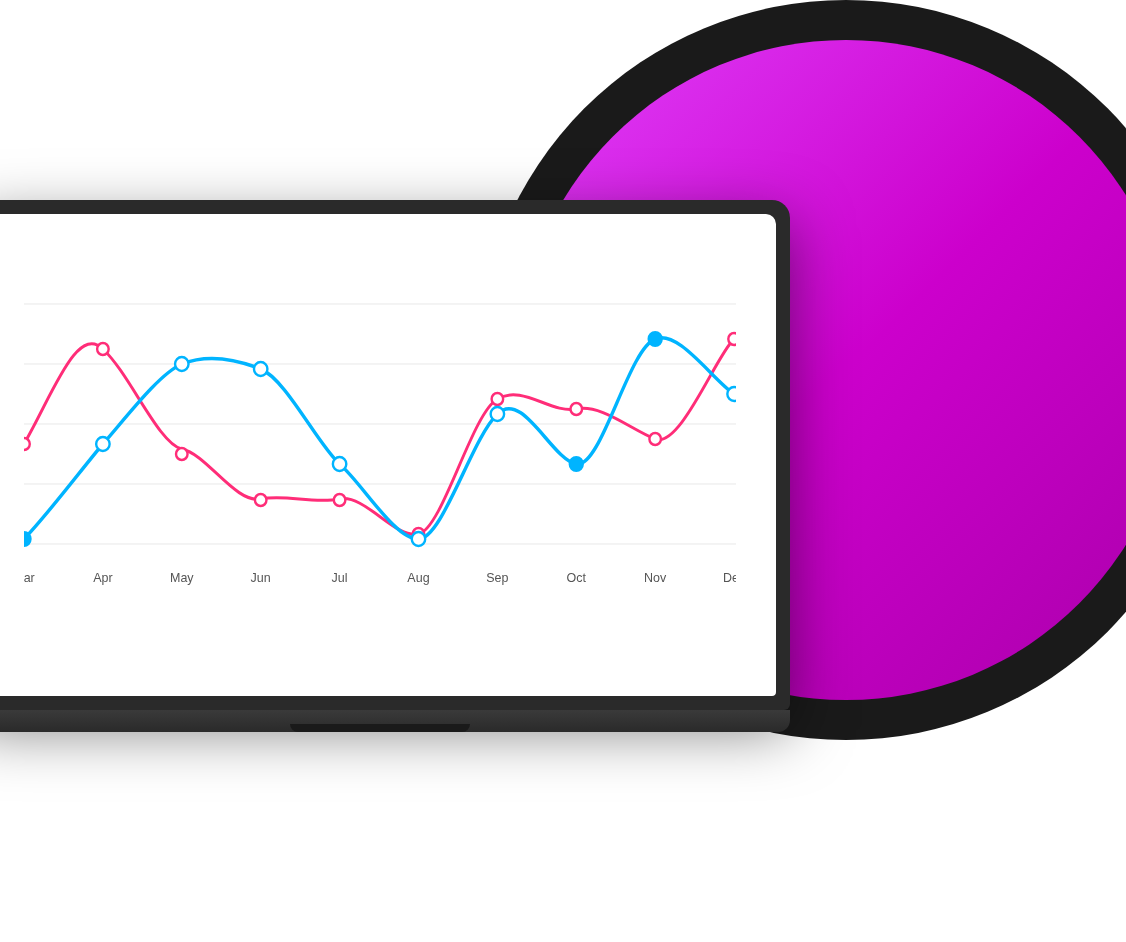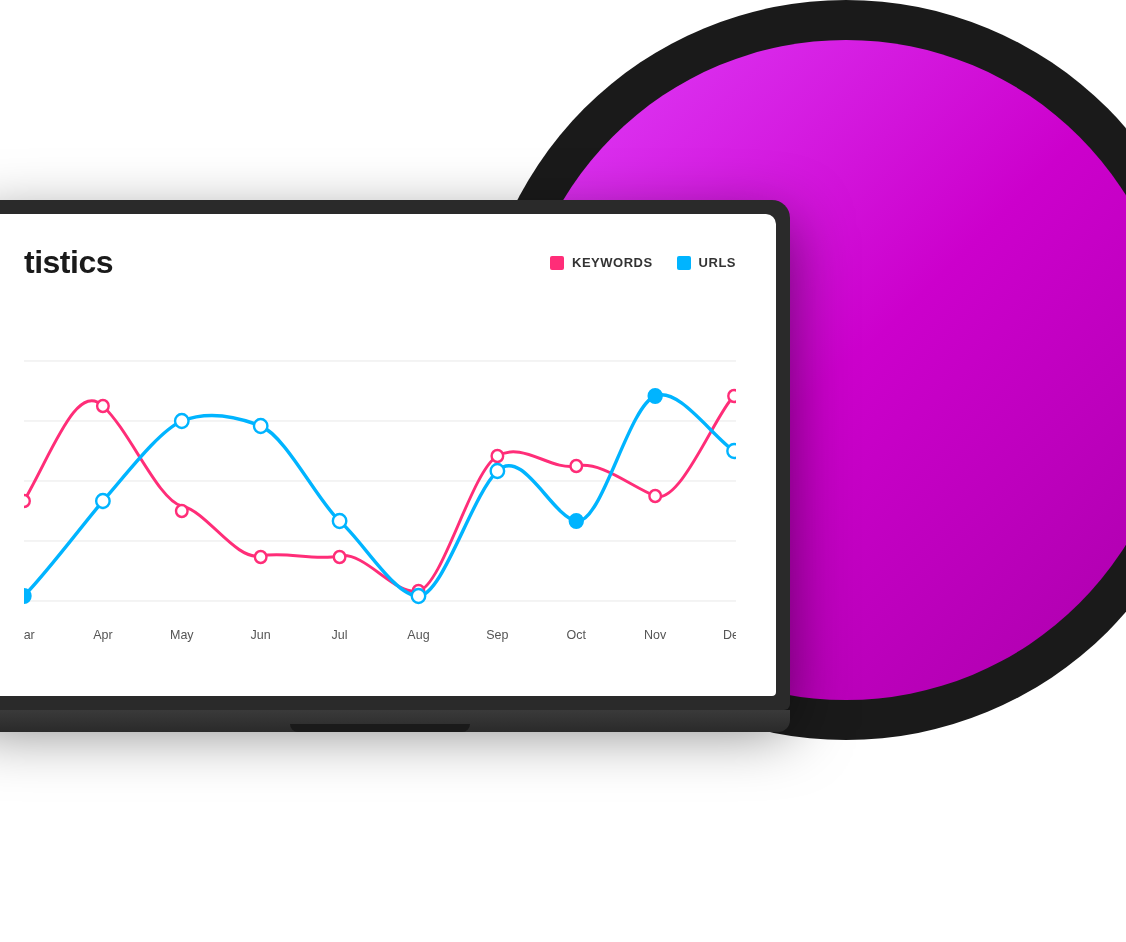--- a/index.html
+++ b/index.html
@@ -165,33 +165,20 @@
 <body>
 
 <div class="bg-circle-outer"></div>
 <div class="bg-circle-inner"></div>
 
 <div class="laptop-wrapper">
   <div class="laptop-body">
     <div class="screen-bezel">
       <div class="screen-content">
 
-        <div class="chart-header">
-          <div class="chart-title">tistics</div>
-          <div class="chart-legend">
-            <div class="legend-item">
-              <div class="legend-dot legend-dot-keywords"></div>
-              <span>KEYWORDS</span>
-            </div>
-            <div class="legend-item">
-              <div class="legend-dot legend-dot-urls"></div>
-              <span>URLS</span>
-            </div>
-          </div>
-        </div>
 
         <div class="chart-area">
           <svg class="chart-svg" viewBox="0 0 740 350" preserveAspectRatio="none">
 
             <line class="grid-line" x1="0" y1="60" x2="740" y2="60"></line>
             <line class="grid-line" x1="0" y1="120" x2="740" y2="120"></line>
             <line class="grid-line" x1="0" y1="180" x2="740" y2="180"></line>
             <line class="grid-line" x1="0" y1="240" x2="740" y2="240"></line>
             <line class="grid-line" x1="0" y1="300" x2="740" y2="300"></line>
 

